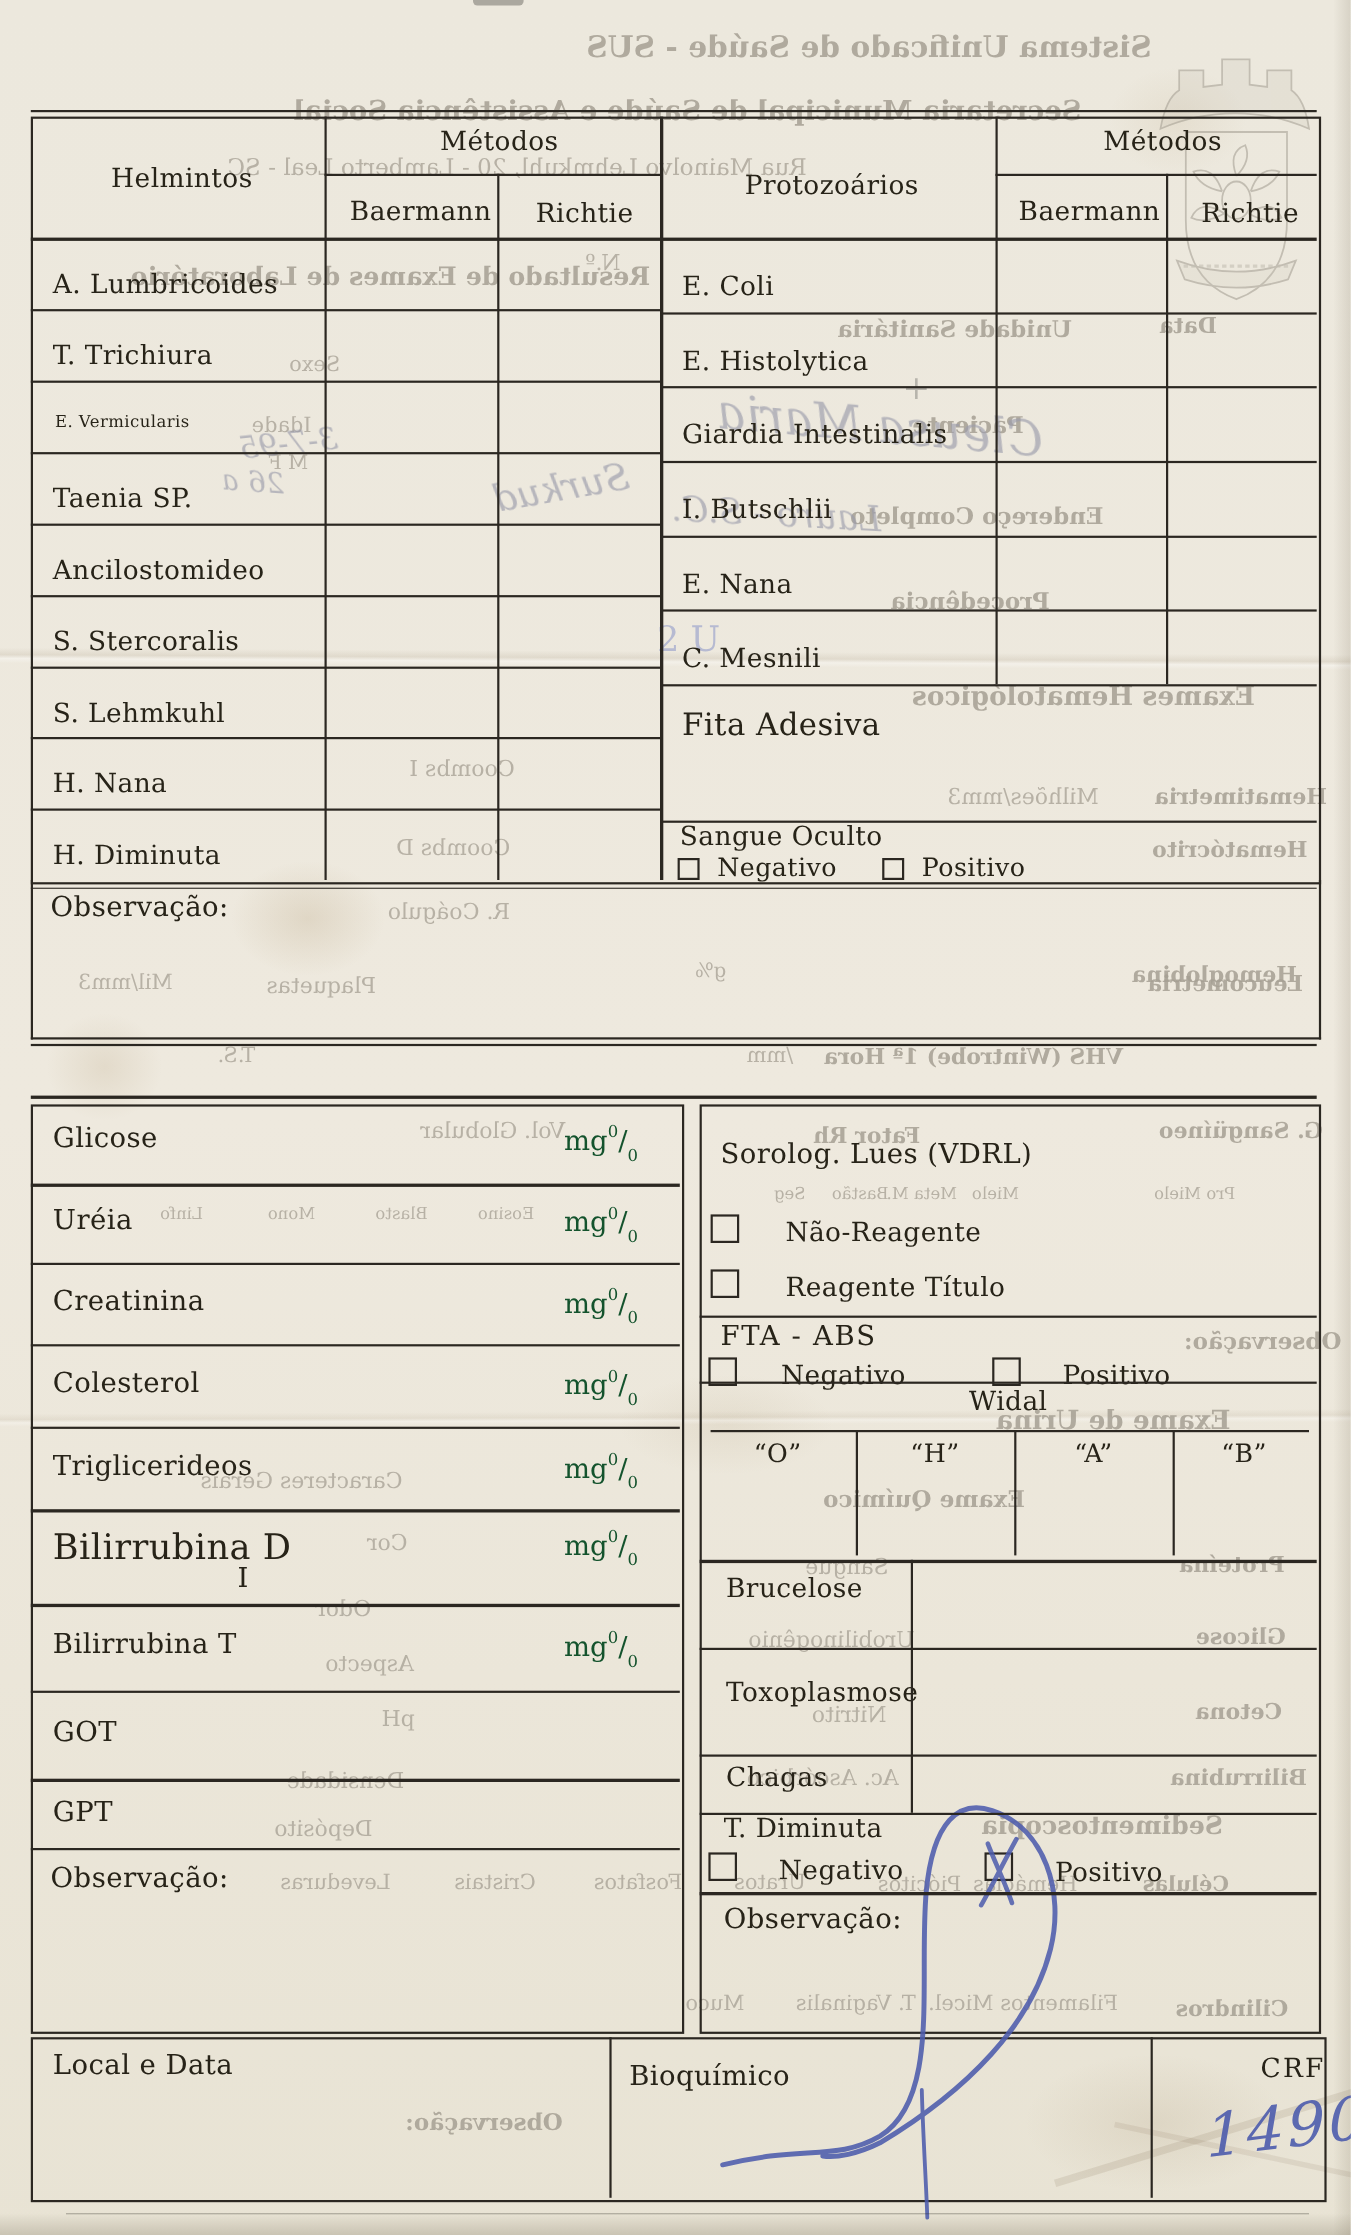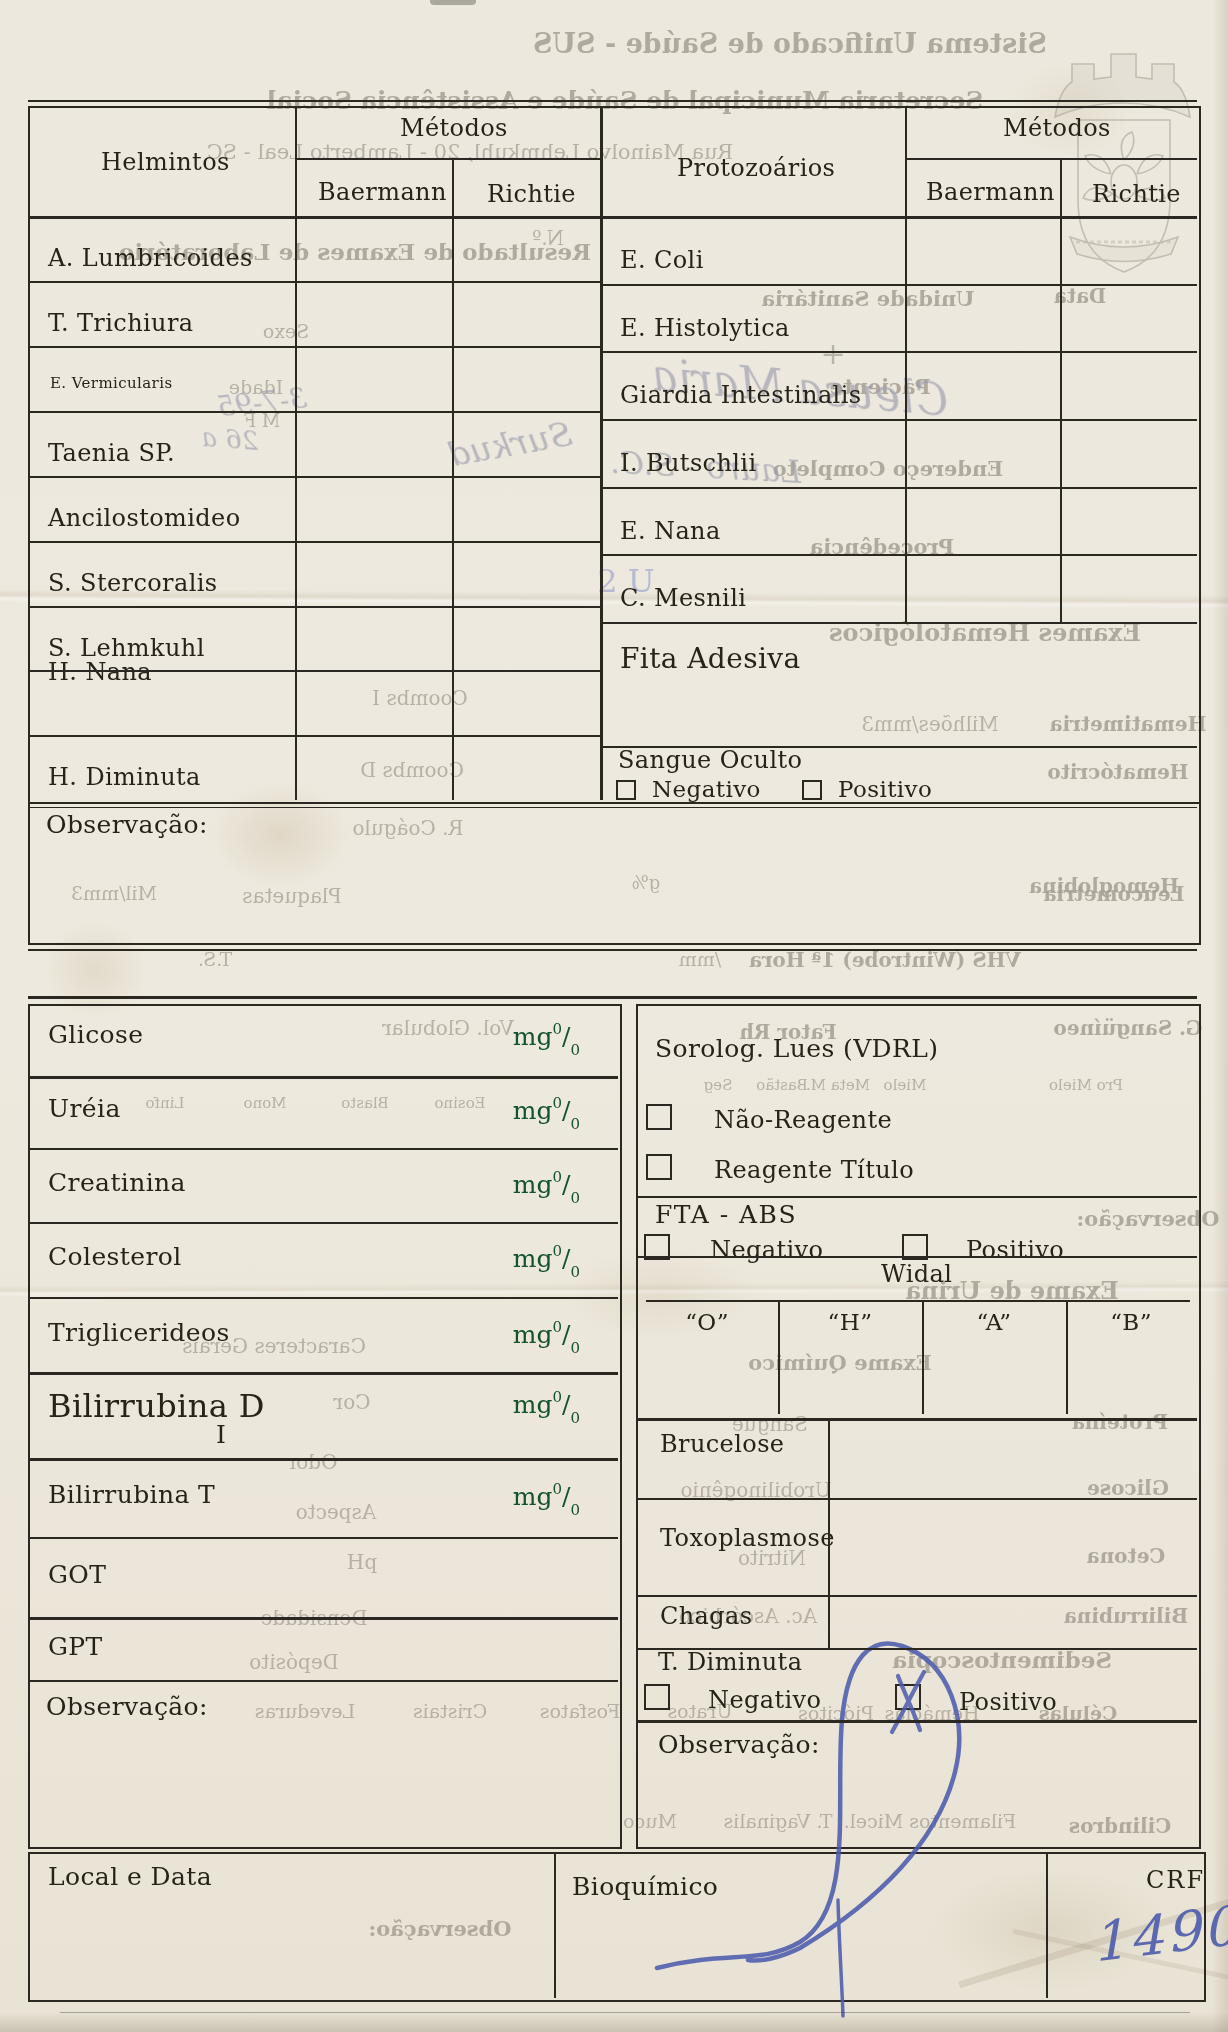--- a/index.html
+++ b/index.html
@@ -188,21 +188,21 @@
   <div class="lbl" id="h-rich-r">Richtie</div>
 
   <div id="helminth-rows">
       <div class="lbl" style="left: 48px; top: 246px; font-size: 24px;">A. Lumbricoides</div>
       <div class="lbl" style="left: 48px; top: 311px; font-size: 24px;">T. Trichiura</div>
       <div class="lbl" style="left: 36px; top: 376px; font-size: 15px; margin-left: 14px;">E. Vermicularis</div>
       <div class="lbl" style="left: 48px; top: 441px; font-size: 24px;">Taenia SP.</div>
       <div class="lbl" style="left: 48px; top: 506px; font-size: 24px;">Ancilostomideo</div>
       <div class="lbl" style="left: 48px; top: 571px; font-size: 24px;">S. Stercoralis</div>
       <div class="lbl" style="left: 48px; top: 636px; font-size: 24px;">S. Lehmkuhl</div>
-      <div class="lbl" style="left: 48px; top: 660px; font-size: 24px;">H. Nana</div>
+      <div class="lbl" style="left: 48px; top: 700px; font-size: 24px;">H. Nana</div>
       <div class="lbl" style="left: 48px; top: 765px; font-size: 24px;">H. Diminuta</div>
     </div>
   <div id="protozoa-rows">
       <div class="lbl" style="left: 620px; top: 248px; font-size: 24px;">E. Coli</div>
       <div class="lbl" style="left: 620px; top: 316px; font-size: 24px;">E. Histolytica</div>
       <div class="lbl" style="left: 620px; top: 383px; font-size: 24px;">Giardia Intestinalis</div>
       <div class="lbl" style="left: 620px; top: 451px; font-size: 24px;">I. Butschlii</div>
       <div class="lbl" style="left: 620px; top: 519px; font-size: 24px;">E. Nana</div>
       <div class="lbl" style="left: 620px; top: 586px; font-size: 24px;">C. Mesnili</div>
     </div>

